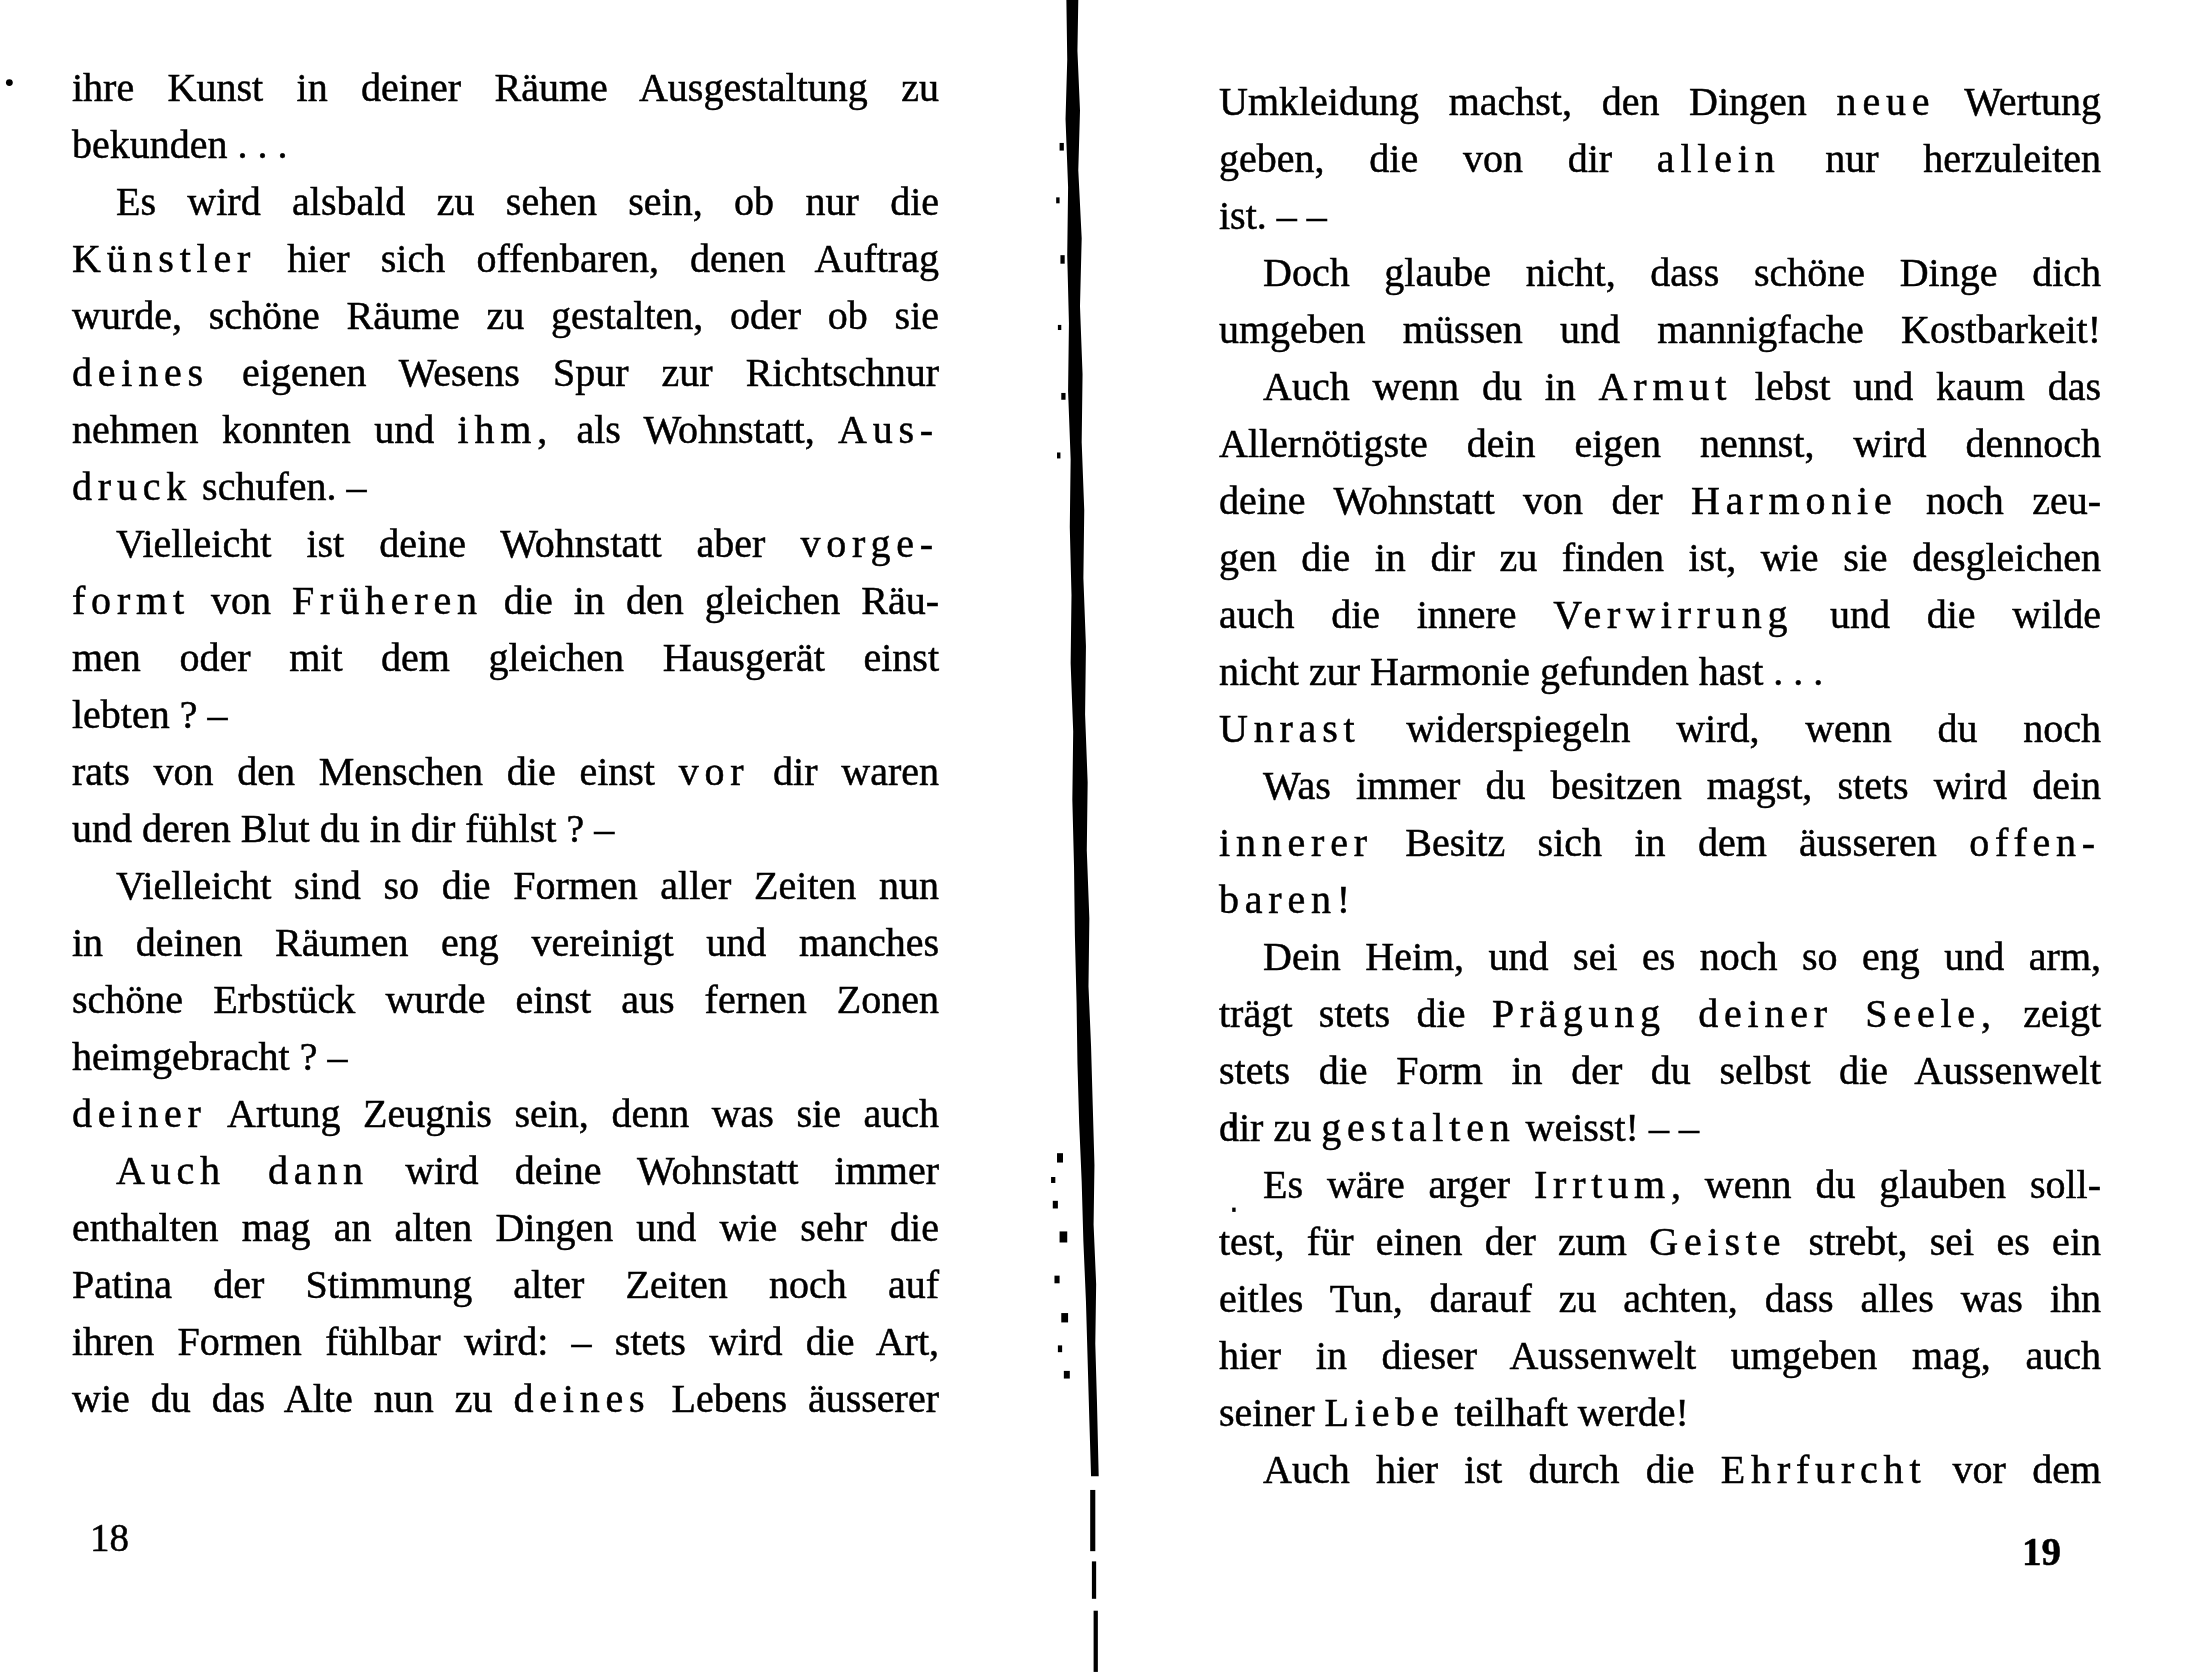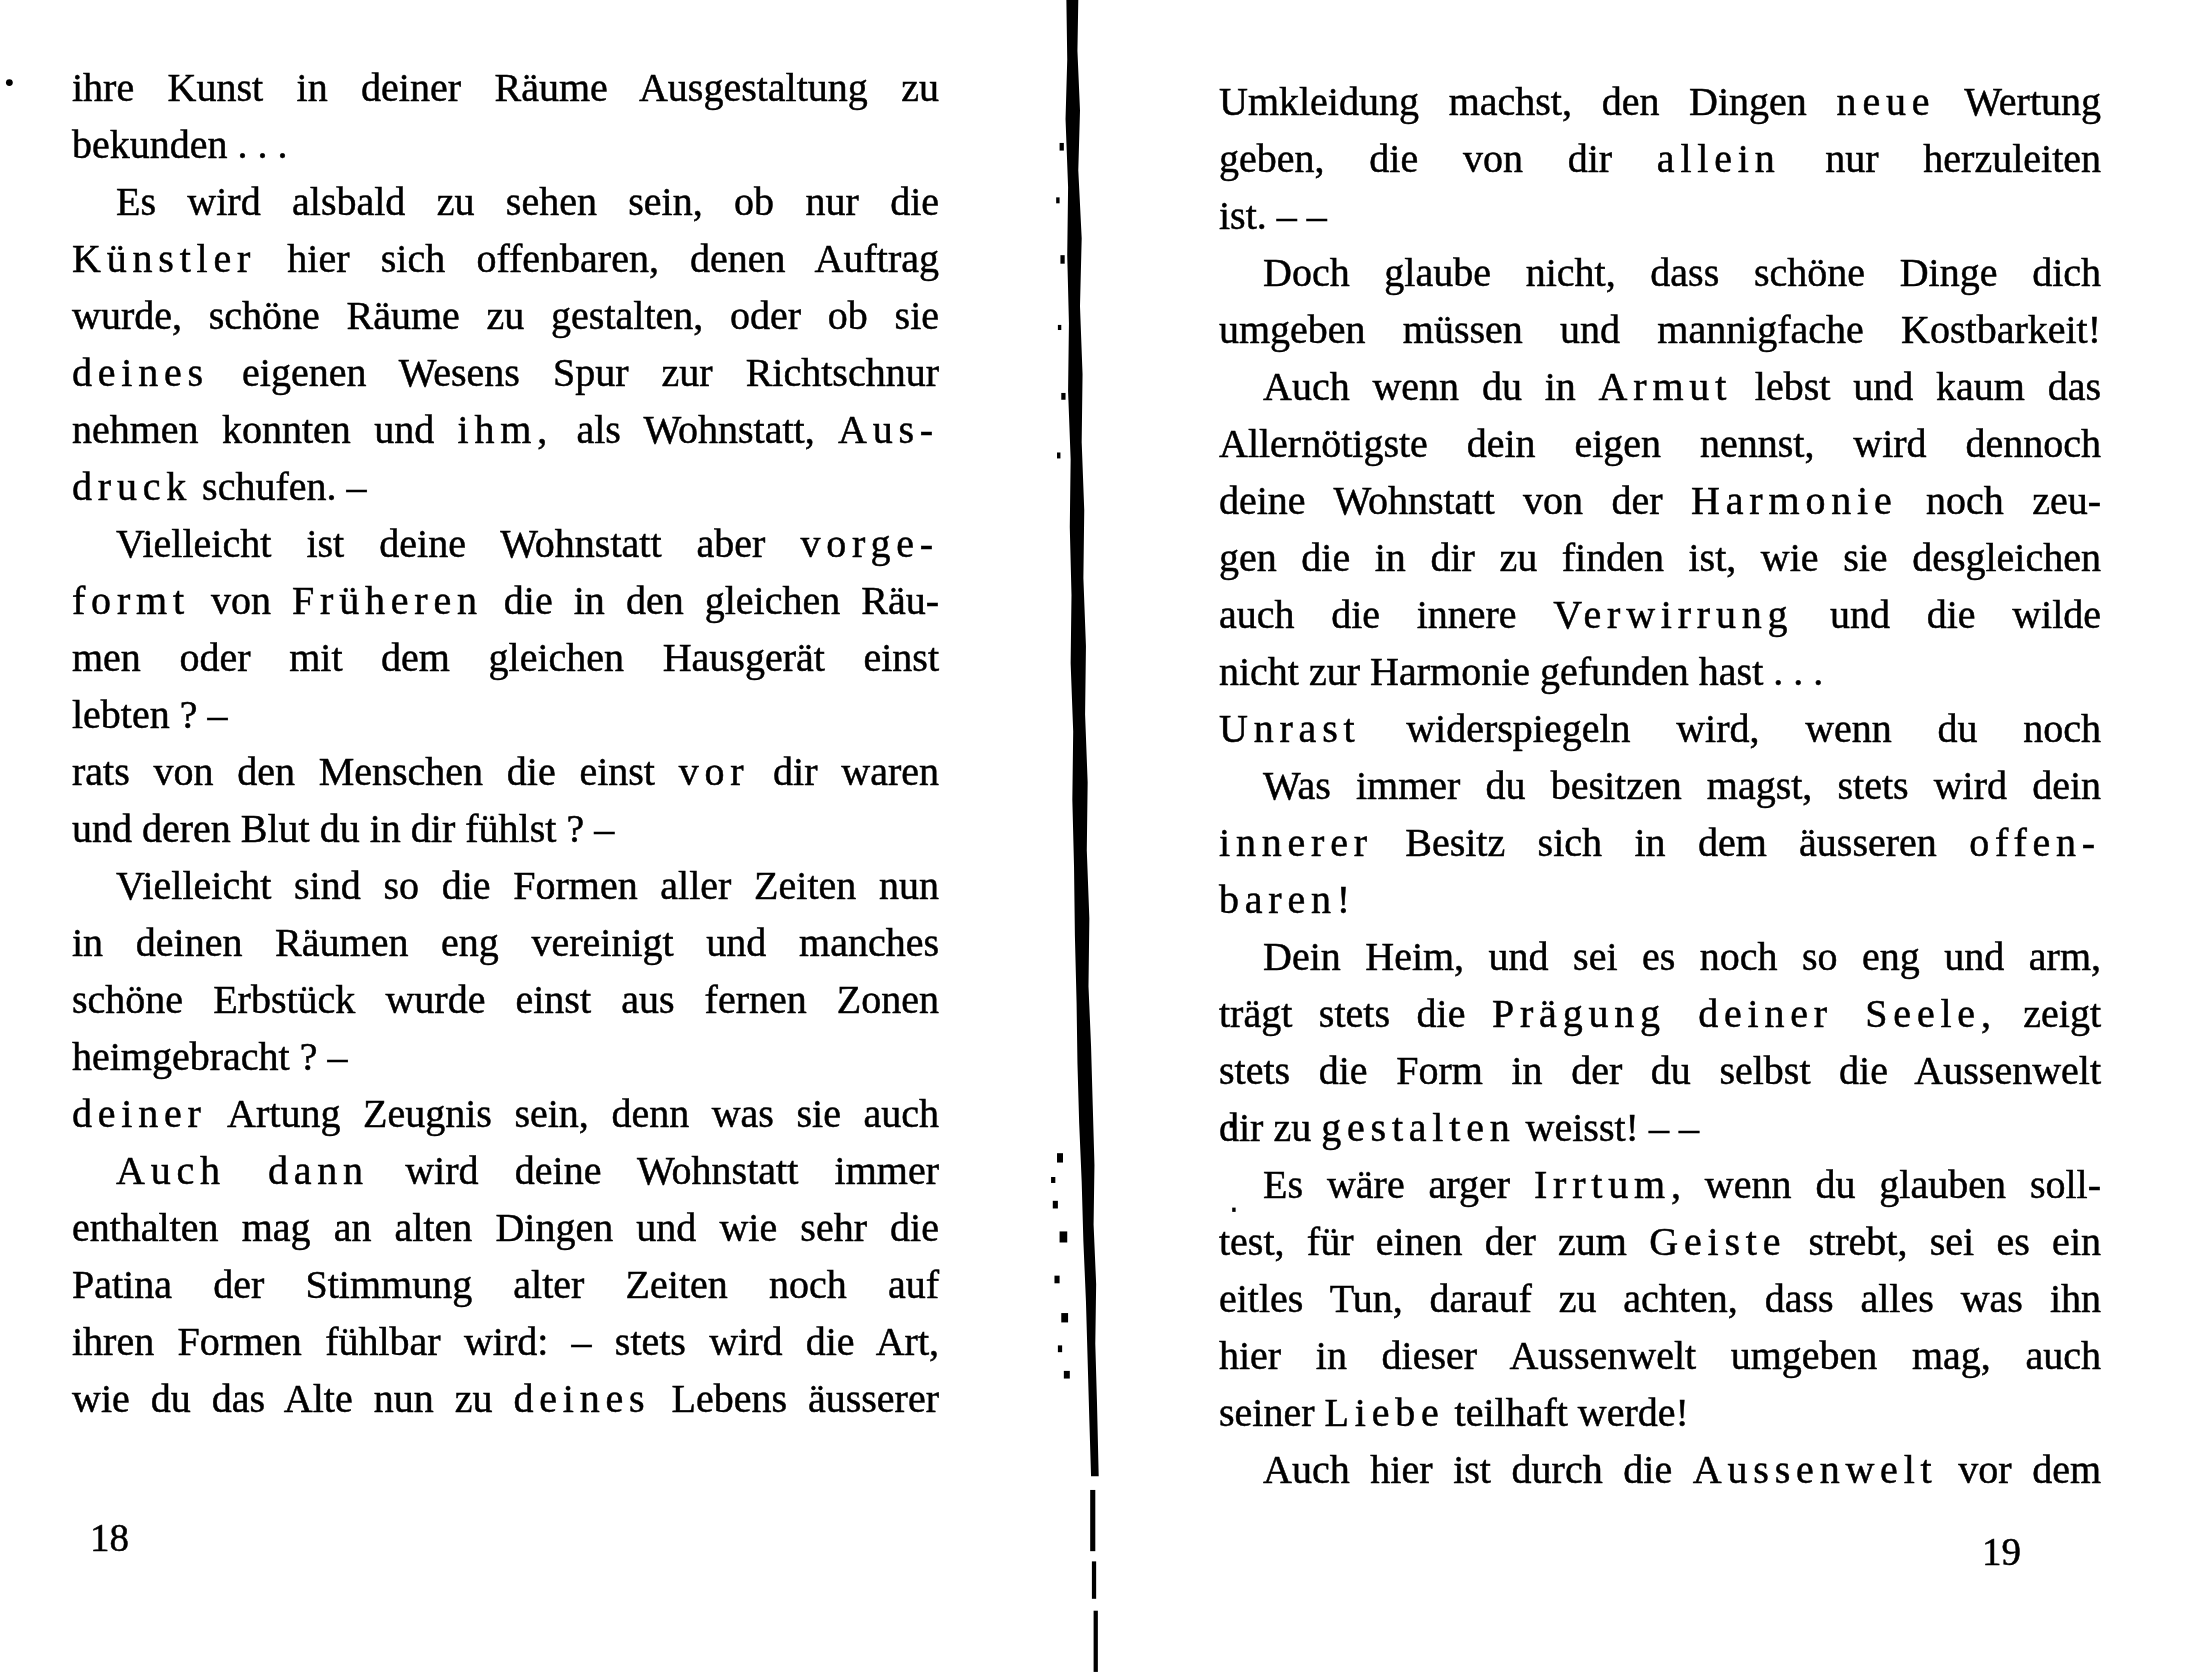--- a/index.html
+++ b/index.html
@@ -18,21 +18,21 @@
     white-space:normal;
   }
   .line.end{text-align:left;text-align-last:left;}
   .line.indent{text-indent:44px;}
   .sperr{letter-spacing:0.145em;}
   .pagenum{
     position:absolute;font-size:39px;line-height:44px;
     -webkit-text-stroke:0.5px #000;
   }
   #pagenum-left{left:90px;top:1516px;}
-  #pagenum-right{left:1982px;top:1530px;width:119px;text-align:left;}
+  #pagenum-right{left:1982px;top:1530px;width:119px;text-align:center;font-weight:bold;}
   #gutter-svg{position:absolute;left:0;top:0;width:2194px;height:1672px;pointer-events:none;}
 </style>
 </head>
 <body>
 
 <div class="page" id="left-lines">
     <div class="line"><span>ihre Kunst in deiner Räume Ausgestaltung zu</span></div>
     <div class="line end"><span>bekunden . . .</span></div>
     <div class="line indent"><span>Es wird alsbald zu sehen sein, ob nur die</span></div>
     <div class="line"><span class="sperr">Künstler</span><span> hier sich offenbaren, denen Auftrag</span></div>
@@ -76,21 +76,21 @@
     <div class="line end"><span class="sperr">baren!</span></div>
     <div class="line indent"><span>Dein Heim, und sei es noch so eng und arm,</span></div>
     <div class="line"><span>trägt stets die </span><span class="sperr">Prägung deiner Seele,</span><span> zeigt</span></div>
     <div class="line"><span>stets die Form in der du selbst die Aussenwelt</span></div>
     <div class="line end"><span>dir zu </span><span class="sperr">gestalten</span><span> weisst! – –</span></div>
     <div class="line indent"><span>Es wäre arger </span><span class="sperr">Irrtum</span><span>, wenn du glauben soll-</span></div>
     <div class="line"><span>test, für einen der zum </span><span class="sperr">Geiste</span><span> strebt, sei es ein</span></div>
     <div class="line"><span>eitles Tun, darauf zu achten, dass alles was ihn</span></div>
     <div class="line"><span>hier in dieser Aussenwelt umgeben mag, auch</span></div>
     <div class="line end"><span>seiner </span><span class="sperr">Liebe</span><span> teilhaft werde!</span></div>
-    <div class="line indent"><span>Auch hier ist durch die </span><span class="sperr">Aussenwelt</span><span> vor dem</span></div>
+    <div class="line indent"><span>Auch hier ist durch die </span><span class="sperr">Ehrfurcht</span><span> vor dem</span></div>
   </div>
 
 <div class="pagenum" id="pagenum-left">18</div>
 <div class="pagenum" id="pagenum-right">19</div>
 
 <svg id="gutter-svg" viewBox="0 0 2580 1966" xmlns="http://www.w3.org/2000/svg" aria-hidden="true">
 
   <polygon fill="#000" points="
     1254,0 1268,0 1267,60 1270,130 1268,200 1272,280 1270,360 1273,440
     1272,520 1275,600 1274,680 1277,760 1276,840 1279,920 1278,1000

